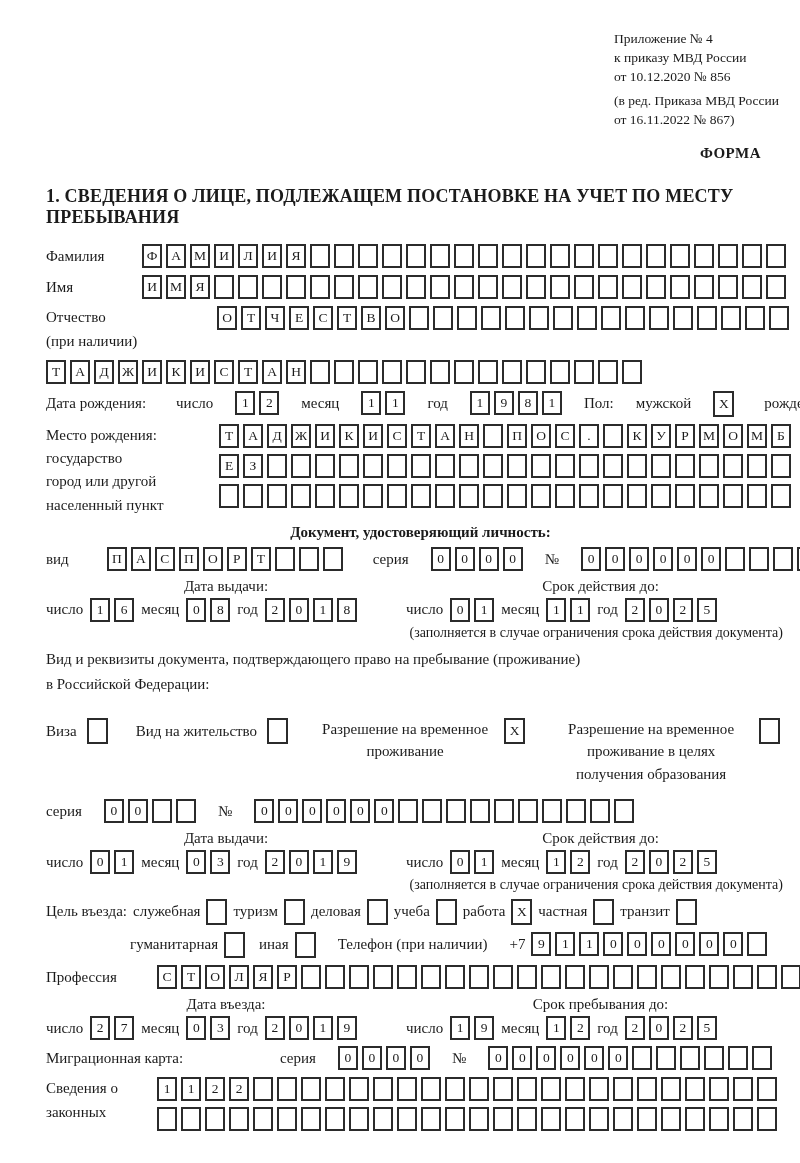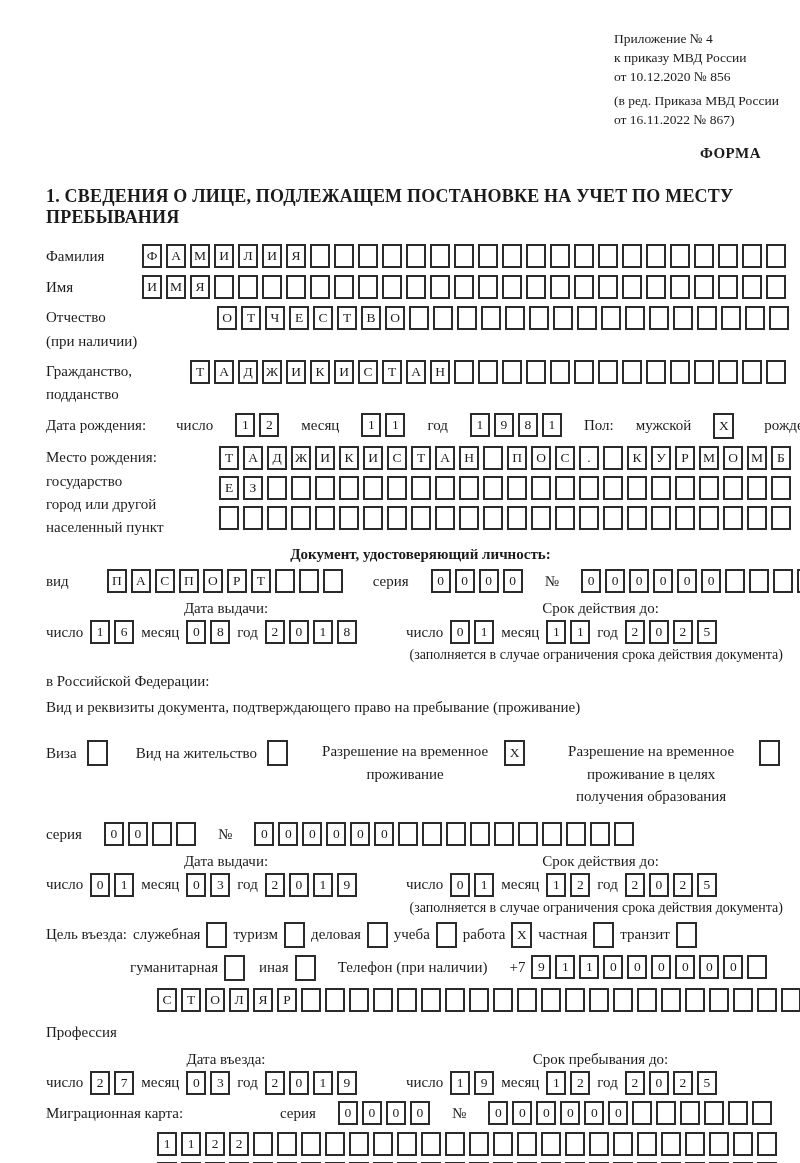--- a/index.html
+++ b/index.html
@@ -21,21 +21,21 @@
         font-size:13.5px;flex:0 0 20px;background:#fff;}
   .checkbox{width:21px;height:26px;flex:0 0 21px;}
 
   .frow{display:flex;align-items:flex-start;gap:22px;margin-bottom:7px;}
   .frow .lbl{line-height:24px;white-space:nowrap;}
   .lbl-col{line-height:1.55;}
   .w82{width:74px;flex:0 0 74px;}
   .w130{width:122px;flex:0 0 122px;}
   .w157{width:149px;flex:0 0 149px;}
   .w158{width:151px;flex:0 0 151px;}
-  .w97{width:89px;flex:0 0 89px;margin-top:32px;}
+  .w97{width:89px;flex:0 0 89px;}
   .cells-col .cells{margin-bottom:6px;display:flex;}
   .cells-col .cells:last-child{margin-bottom:0;}
 
   .center-bold{text-align:center;font-weight:bold;margin:4px 0 6px 0;}
   .dates-pair{display:flex;margin-bottom:6px;}
   .dcol.left{width:360px;flex:0 0 360px;}
   .dcol.right{flex:1;}
   .dhead{text-align:center;margin-bottom:3px;}
   .dcol.right .dhead{text-align:center;}
   .dline{display:flex;align-items:center;gap:7px;}
@@ -168,24 +168,20 @@
           <span class="cell"></span>
           <span class="cell"></span>
           <span class="cell"></span>
           <span class="cell"></span>
           <span class="cell"></span>
           <span class="cell"></span>
         </div>
     </div>
 
     <div class="frow">
-      <div class="lbl-col w130">
-        <div>Гражданство,</div>
-        <div>подданство</div>
-      </div>
       <div class="cells">
           <span class="cell">Т</span>
           <span class="cell">А</span>
           <span class="cell">Д</span>
           <span class="cell">Ж</span>
           <span class="cell">И</span>
           <span class="cell">К</span>
           <span class="cell">И</span>
           <span class="cell">С</span>
           <span class="cell">Т</span>
@@ -404,22 +400,22 @@
               <span class="cell">2</span>
               <span class="cell">0</span>
               <span class="cell">2</span>
               <span class="cell">5</span>
             </span>
         </div>
         <div class="note">(заполняется в случае ограничения срока действия документа)</div>
       </div>
     </div>
 
+    <div class="plain">Вид и реквизиты документа, подтверждающего право на пребывание (проживание)</div>
     <div class="plain">в Российской Федерации:</div>
-    <div class="plain">Вид и реквизиты документа, подтверждающего право на пребывание (проживание)</div>
 
     <div class="opt-row">
       <div class="opt">
         <span class="olbl">Виза</span>
         <span class="cell checkbox"></span>
       </div>
       <div class="opt">
         <span class="olbl">Вид на жительство</span>
         <span class="cell checkbox"></span>
       </div>

